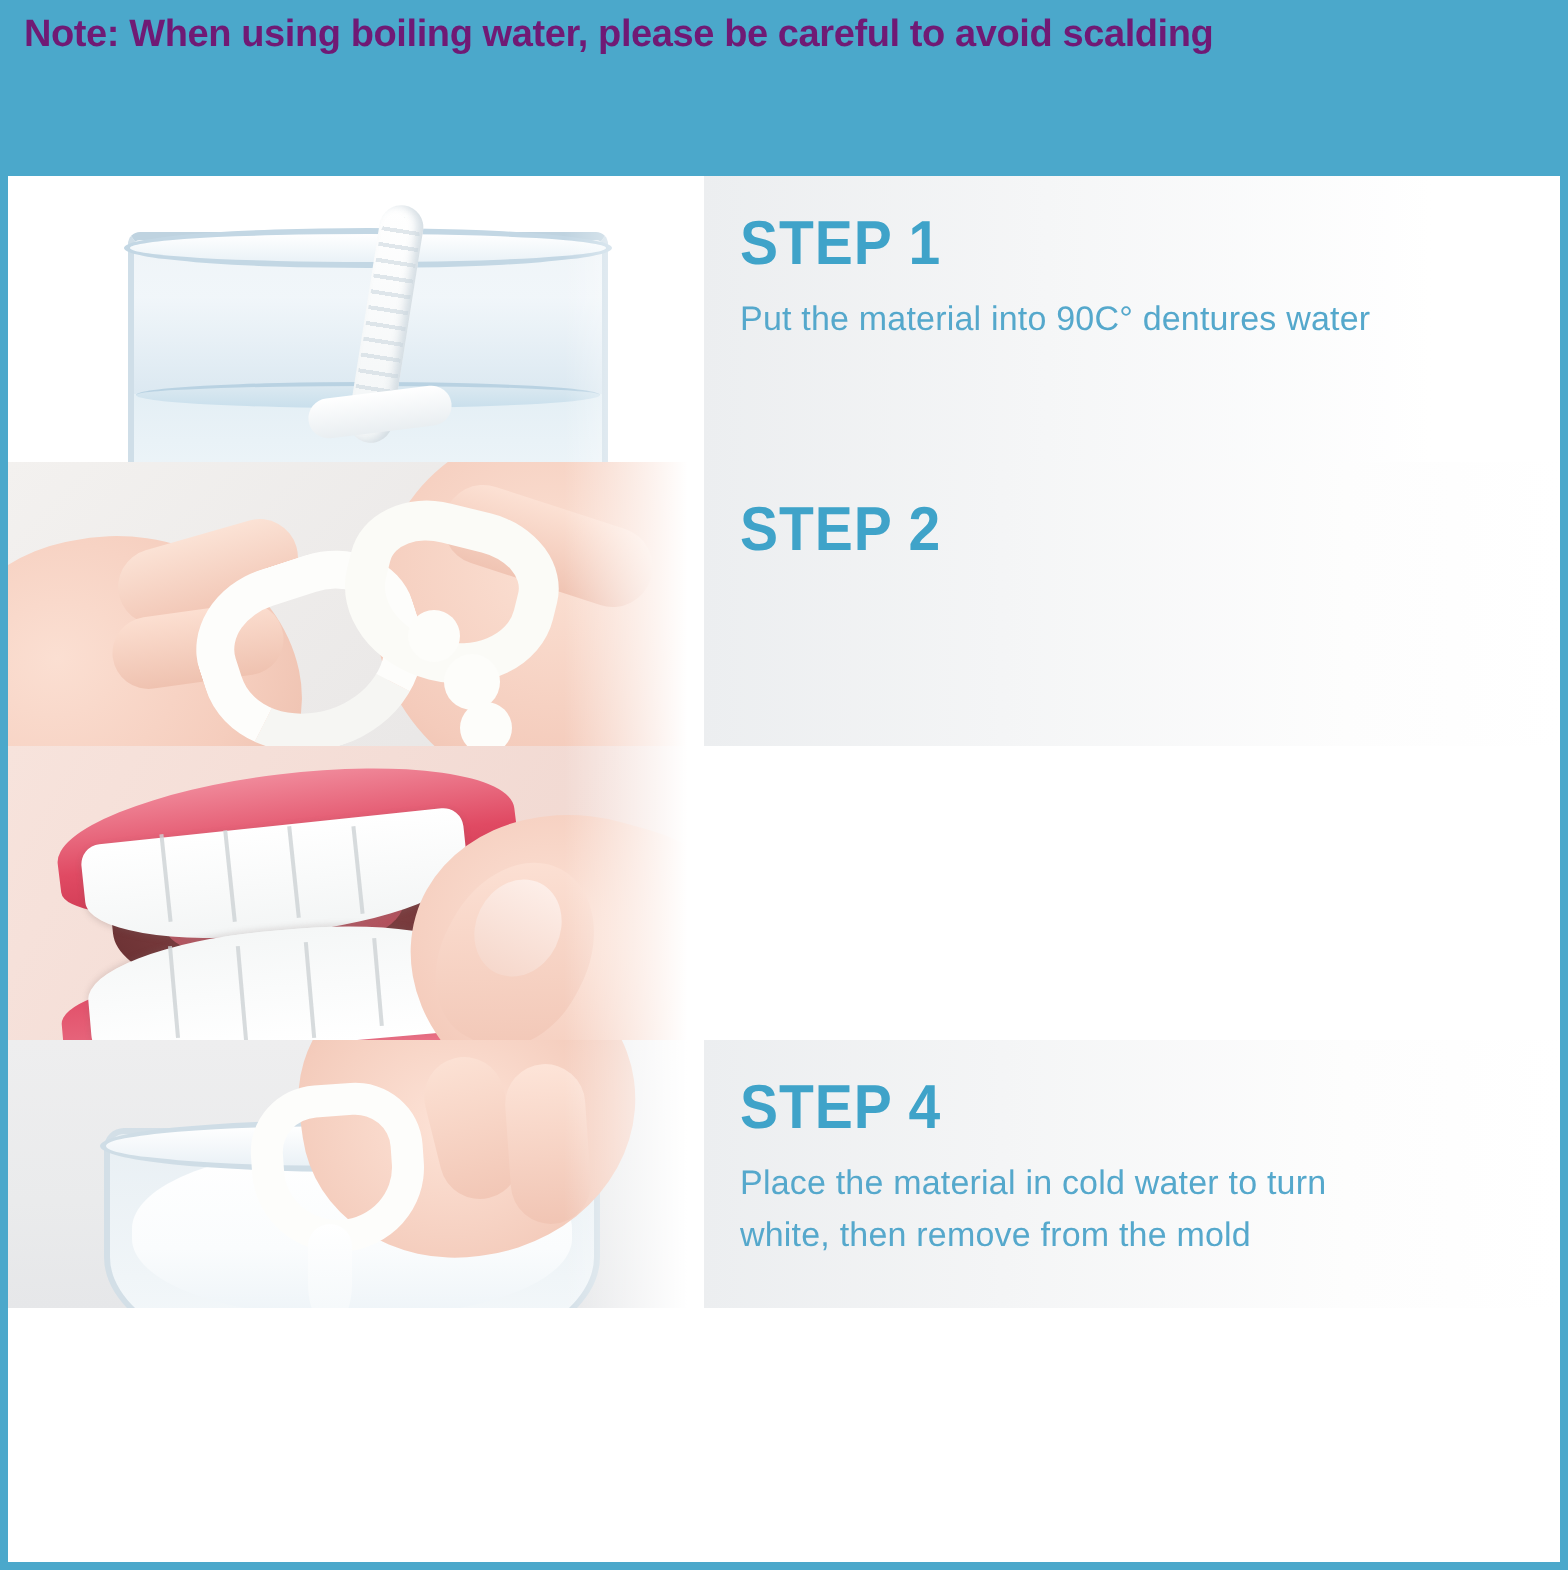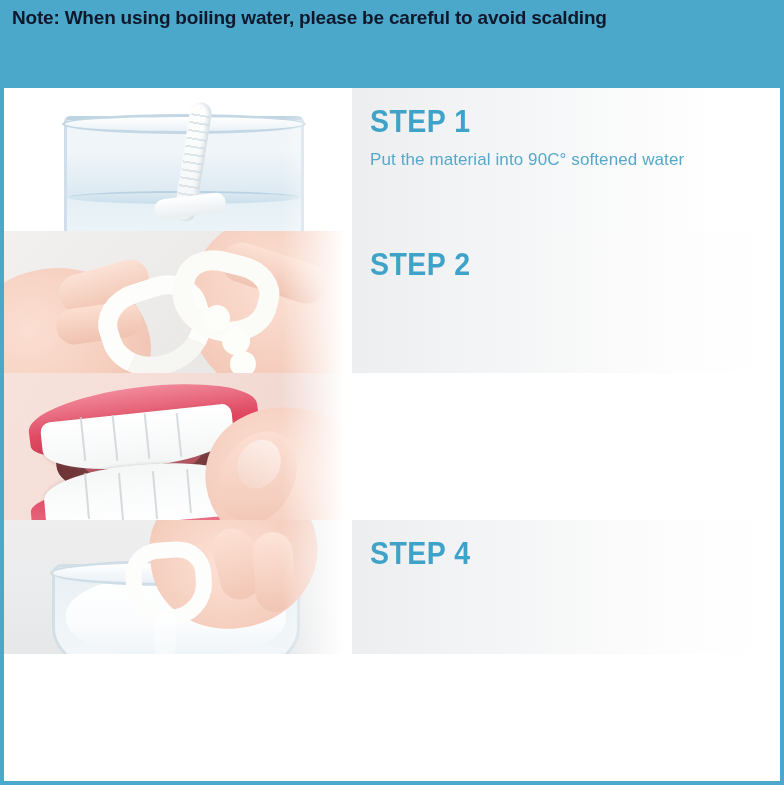--- a/index.html
+++ b/index.html
@@ -41,21 +41,21 @@
     transform-origin:left center;
     white-space:nowrap;
     font-family:"Liberation Sans Narrow","Liberation Sans",sans-serif;
   }
   #note-box{
     flex:1;
     padding:6px 10px 0 12px;
     display:flex; align-items:flex-start;
   }
   #note-text{
-    color:#0f172a;
+    color:#701a75;
     font-size:19px;
     font-weight:bold;
     line-height:1.24;
     letter-spacing:-0.2px;
   }
 
   
   #frame{
     position:absolute; left:0; top:88px;
     width:784px; height:697px;
@@ -404,21 +404,21 @@
           <div class="rim"></div>
           <div class="water"></div>
           <div class="waterline"></div>
           <div class="strip-b"></div>
           <div class="strip"></div>
           <div class="fade"></div>
         </div>
         <div class="textcol">
           <div class="step-title">STEP 1</div>
           <div class="step-body">
-            <span class="ln">Put the material into 90C° softened water</span>
+            <span class="ln">Put the material into 90C° dentures water</span>
           </div>
         </div>
       </div>
 
       <div class="row r2">
         <div class="photo p2">
           <div class="handR"></div>
           <div class="fingR1"></div>
           <div class="handL"></div>
           <div class="fingL1"></div>
@@ -465,18 +465,22 @@
           <div class="bowlrim"></div>
           <div class="handT"></div>
           <div class="fingA"></div>
           <div class="fingB"></div>
           <div class="arch"></div>
           <div class="drip"></div>
           <div class="fade"></div>
         </div>
         <div class="textcol">
           <div class="step-title">STEP 4</div>
+          <div class="step-body">
+            <span class="ln">Place the material in cold water to turn</span>
+            <span class="ln">white, then remove from the mold</span>
+          </div>
         </div>
       </div>
 
     </div>
   </div>
 </div>
 
 </body></html>

